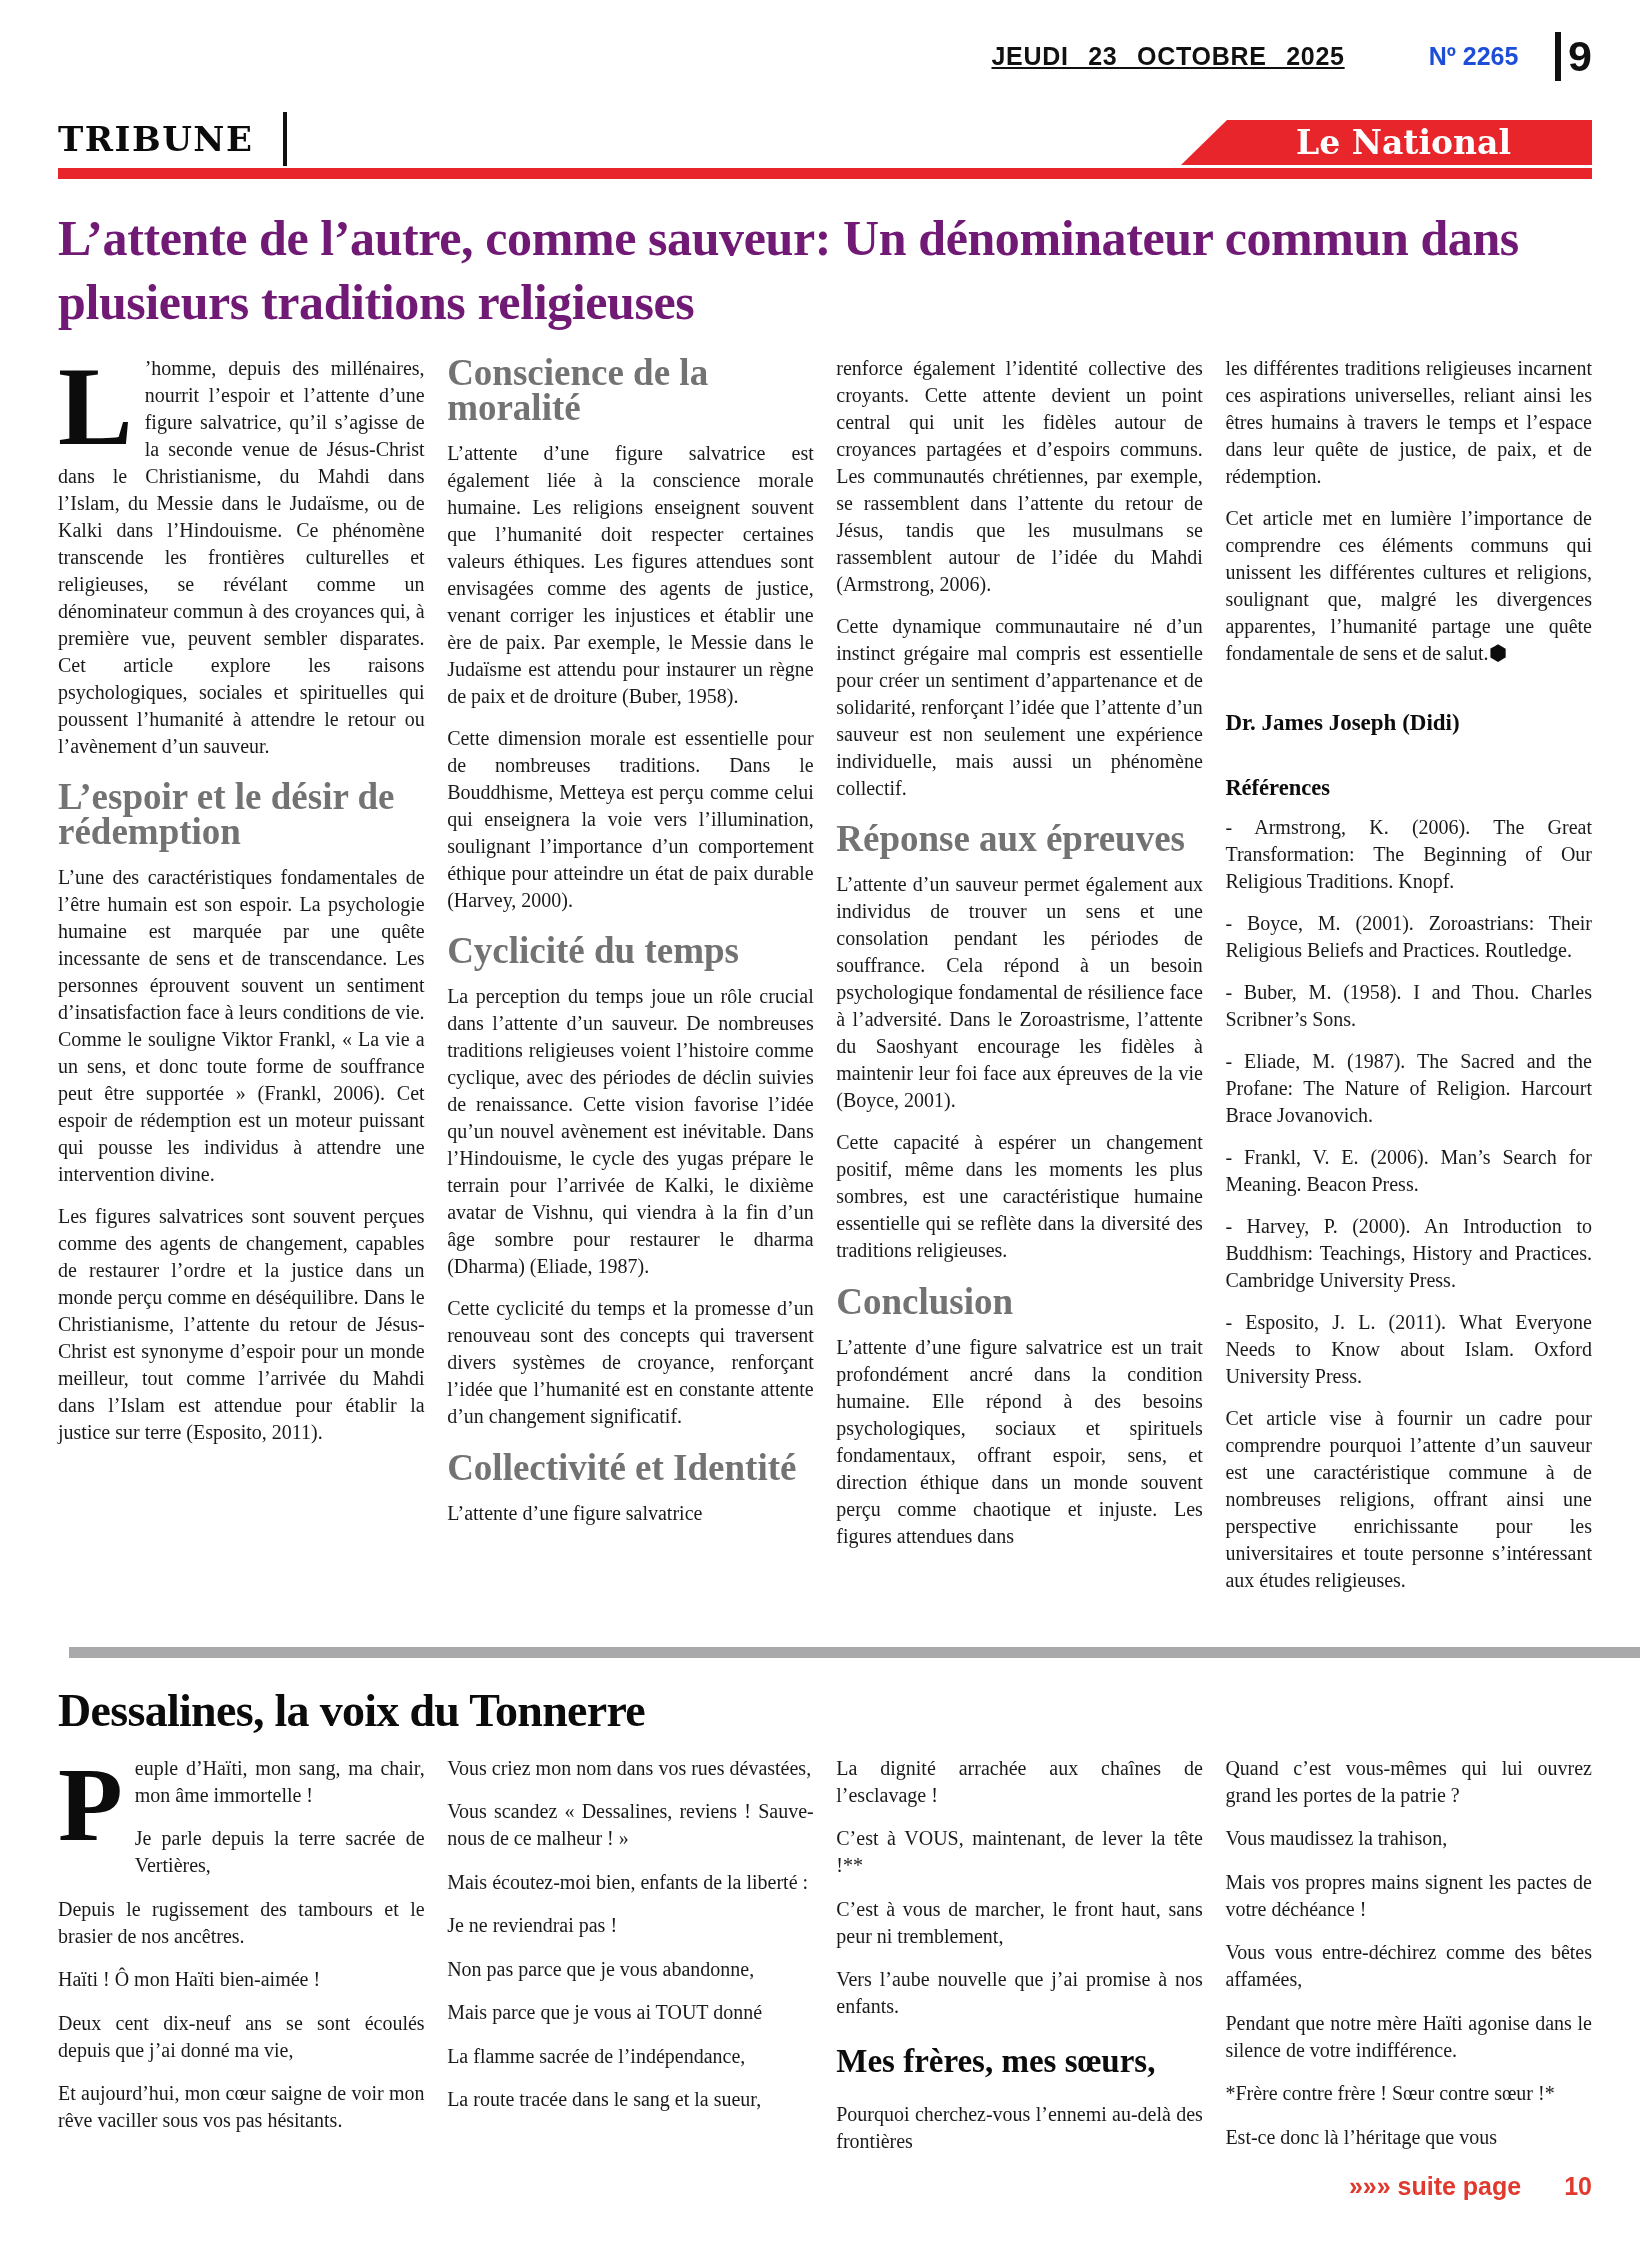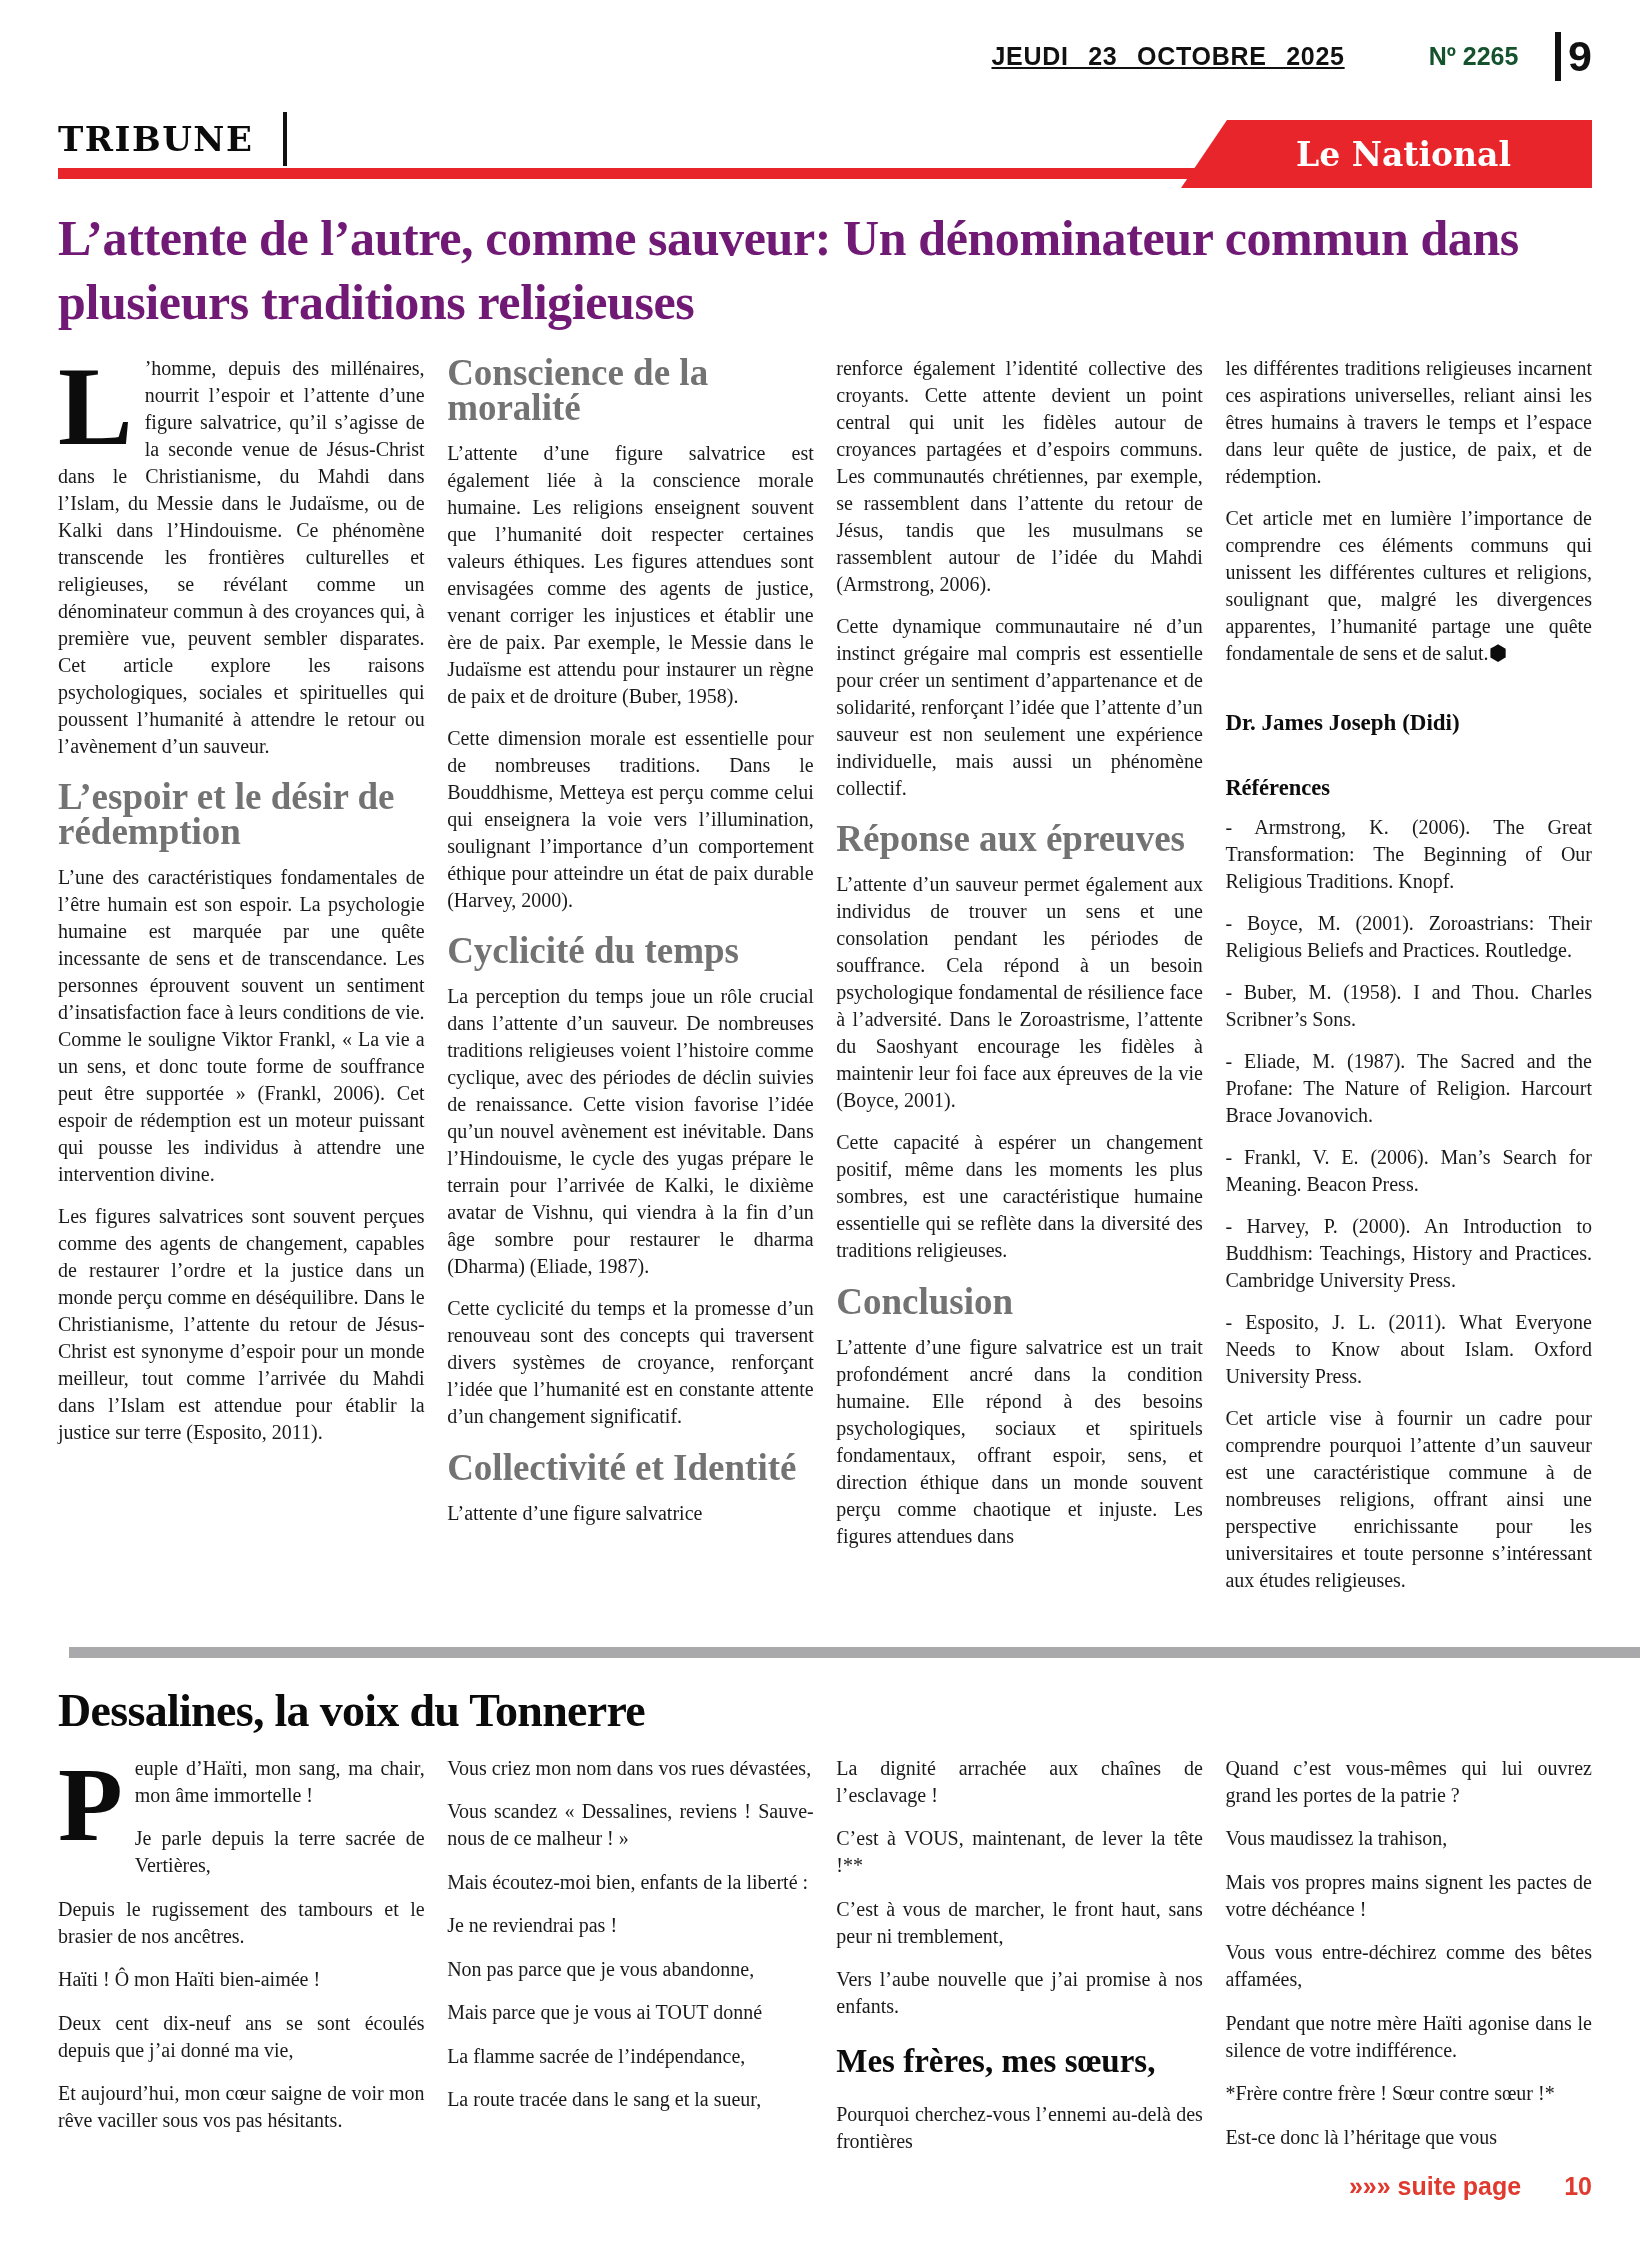--- a/index.html
+++ b/index.html
@@ -3,30 +3,30 @@
 <meta charset="utf-8">
 <style>
   html,body{margin:0;padding:0;background:#e9e9e9;}
   .page{position:relative;width:1650px;height:2250px;background:#ffffff;overflow:hidden;
         font-family:"Liberation Serif","DejaVu Serif",serif;color:#1a1a1a;}
   
   .header{position:relative;height:201px;margin:0 58px;}
   .dateline{position:absolute;top:31.5px;right:0;display:flex;align-items:center;
             font-family:"Liberation Sans","DejaVu Sans",sans-serif;font-weight:bold;}
   .date-text{font-size:25px;letter-spacing:0.7px;word-spacing:12px;color:#111;text-decoration:underline;}
-  .issue-text{font-size:25px;margin-left:84px;color:#14532d;}
+  .issue-text{font-size:25px;margin-left:84px;color:#1d4ed8;}
   .pgblock{display:flex;align-items:center;margin-left:37px;}
   .pgbar{width:5.2px;height:49px;background:#111;margin-right:7.5px;}
   .pgnum{font-size:43px;color:#111;}
   .section-row{position:absolute;left:0;top:112px;display:flex;align-items:flex-end;gap:30px;}
   .section-title{font-family:"DejaVu Serif","Liberation Serif",serif;font-weight:bold;
                  font-size:34px;letter-spacing:1.5px;color:#0b0b0b;line-height:1;}
   .section-bar{width:3.7px;height:54px;background:#111;margin-bottom:-10.5px;}
   .red-rule{position:absolute;left:0;right:0;top:168px;height:11.2px;}
-  .brand-flag{position:absolute;right:0;top:120px;width:411px;height:68px;
+  .brand-flag{position:absolute;right:0;top:120px;width:411px;height:45px;
               clip-path:polygon(46px 0,100% 0,100% 100%,0 100%);
               display:flex;align-items:center;justify-content:center;}
   .brand-text{font-family:"DejaVu Serif","Liberation Serif",serif;font-weight:bold;
               font-size:33px;color:#ffffff;padding-left:34px;}
   
   .headline{margin:4.5px 58px 0;max-width:1462px;font-size:50px;line-height:1.28;
             letter-spacing:-0.4px;font-weight:bold;color:#701a75;}
   
   .cols{margin:21px 58px 0;display:flex;gap:22.5px;}
   .col{flex:1 1 0;min-width:0;}

